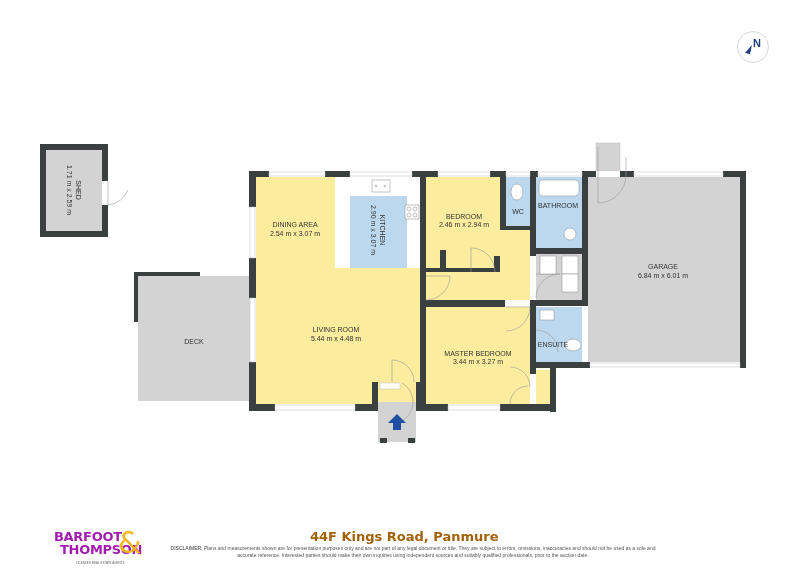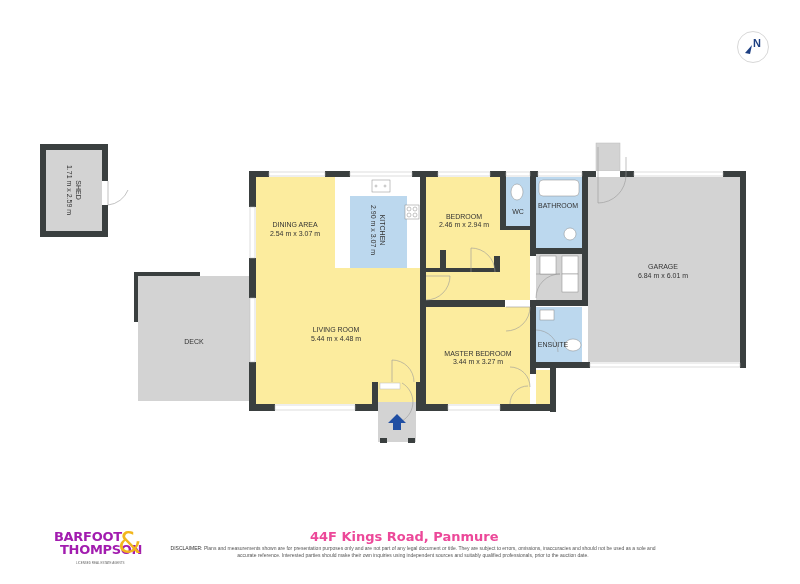--- a/index.html
+++ b/index.html
@@ -1,20 +1,20 @@
 <!DOCTYPE html>
 <html><head>
 <meta charset="utf-8">
 <style>
   html, body { margin:0; padding:0; background:#ffffff; }
   body { width:800px; height:584px; position:relative; overflow:hidden; font-family:"Liberation Sans", sans-serif; }
   .abs { position:absolute; }
   svg text { font-family:"Liberation Sans", sans-serif; }
   .room-label { font-size:7px; fill:#333; text-anchor:middle; }
-  .title { font-family:"DejaVu Sans", sans-serif; font-weight:bold; font-size:13px; color:#ec4899; left:310px; top:529px; }
+  .title { font-family:"DejaVu Sans", sans-serif; font-weight:bold; font-size:13px; color:#a16207; left:310px; top:529px; }
   .disclaimer { font-size:5px; color:#555; left:168px; top:545px; width:490px; text-align:center; line-height:7px; }
   .disclaimer b { font-weight:normal; color:#333; }
   .logo { left:40px; top:530px; width:110px; height:44px; }
   .logo .l1, .logo .l2 { font-family:"DejaVu Sans", sans-serif; font-weight:bold; color:#a21caf; line-height:13px; }
   .logo .l1 { font-size:13px; position:absolute; left:14px; top:0; letter-spacing:-0.3px; }
   .logo .l2 { font-size:13px; position:absolute; left:0; top:13px; letter-spacing:-0.3px;margin-left:20px; }
   .logo .amp { position:absolute; left:78px; top:-2px; font-family:"DejaVu Sans", sans-serif; font-size:30px; color:#f2b61c; line-height:30px; }
   .logo .tag { position:absolute; left:36px; top:31px; font-size:3px; color:#666; }
   .compass { left:737px; top:31px; width:30px; height:30px; border-radius:50%; border:1px solid #d8d8d8; background:#fff; }
   .compass .n { position:absolute; left:15px; top:5px; font-size:11px; font-weight:bold; color:#1d3f82; }

